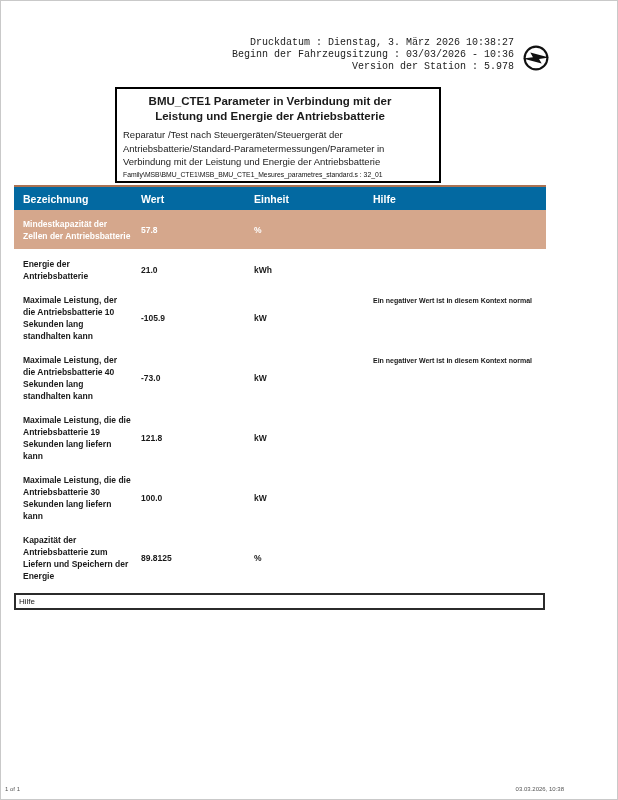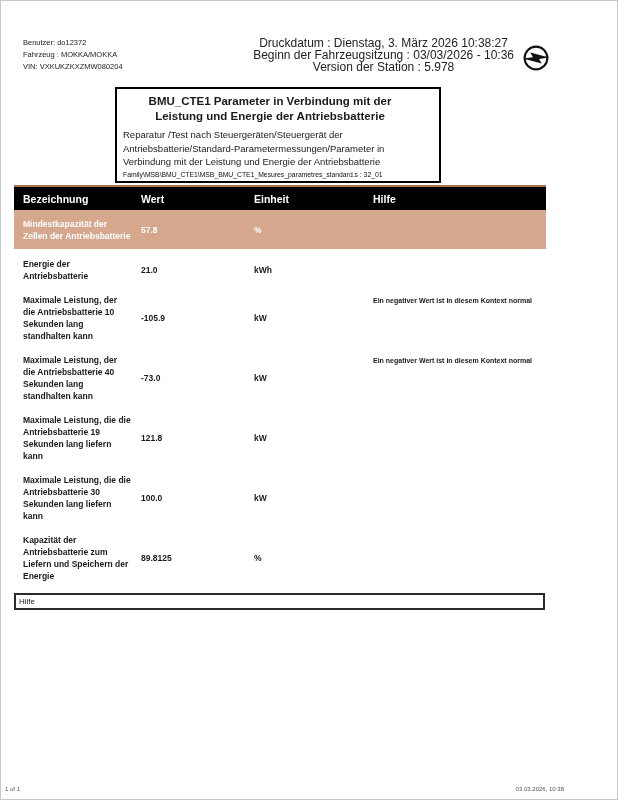--- a/index.html
+++ b/index.html
@@ -7,36 +7,36 @@
     position:relative;
     width:616px;height:798px;
     border:1px solid #c9c9c9;
     background:#fff;
     font-family:"Liberation Sans", sans-serif;
     color:#1a1a1a;
     overflow:hidden;
   }
   
   .meta-left{position:absolute;left:22px;top:36px;font-size:7.5px;line-height:12px;color:#222;}
-  .meta-right{position:absolute;right:103px;top:36px;font-size:12px;line-height:12px;color:#222;text-align:center;}
+  .meta-right{position:absolute;right:103px;top:36px;font-size:10px;line-height:12px;color:#222;text-align:right;font-family:Liberation Mono, monospace;}
   .logo{position:absolute;left:521px;top:43px;width:28px;height:28px;}
   
   .title-box{
     position:absolute;left:114px;top:86px;width:326px;
     border:2px solid #000;background:#fff;
     padding:5px 22px 2px 6px;box-sizing:border-box;
   }
   .title-box .title{font-size:11.5px;font-weight:bold;text-align:center;line-height:15px;margin:0 2px 4px 2px;}
   .title-box .path{font-size:9.5px;line-height:13.5px;}
   .title-box .family{font-size:6.8px;line-height:9px;margin-top:1px;color:#111;}
   
   .ptable{position:absolute;left:13px;top:184px;width:532px;}
   .thead{
     display:grid;grid-template-columns:118px 113px 119px 1fr;
-    background:#000000;border-top:2px solid #ab7252;
+    background:#0369a1;border-top:2px solid #ab7252;
     color:#fff;font-weight:bold;font-size:10.5px;
     height:25px;align-items:center;padding-left:9px;box-sizing:border-box;
   }
   .row{
     display:grid;grid-template-columns:118px 113px 119px 1fr;
     padding:6px 0 6px 9px;align-items:center;
     font-weight:bold;font-size:8.5px;box-sizing:border-box;
   }
   .row .bez{line-height:12px;padding-right:10px;}
   .row .hilfe{font-size:7px;line-height:11px;align-self:start;padding:1px 8px 0 0;}
@@ -49,25 +49,20 @@
   }
   
   .footer-left{position:absolute;left:4px;bottom:7px;font-size:6px;color:#555;}
   .footer-right{position:absolute;right:53px;bottom:7px;font-size:6px;color:#555;}
 </style>
 </head>
 <body>
 
 <div class="page">
 
-  <div class="meta-left">
-    <div>Benutzer: do12372</div>
-    <div>Fahrzeug : MOKKA/MOKKA</div>
-    <div>VIN: VXKUKZKXZMW080204</div>
-  </div>
 
   <div class="meta-right">
     <div>Druckdatum : Dienstag, 3. März 2026 10:38:27</div>
     <div>Beginn der Fahrzeugsitzung : 03/03/2026 - 10:36</div>
     <div>Version der Station : 5.978</div>
   </div>
 
   <div class="logo">
     <svg viewBox="0 0 32 32" width="28" height="28" aria-hidden="true">
       <circle cx="16" cy="16" r="13" fill="none" stroke="#111" stroke-width="2.4"></circle>

